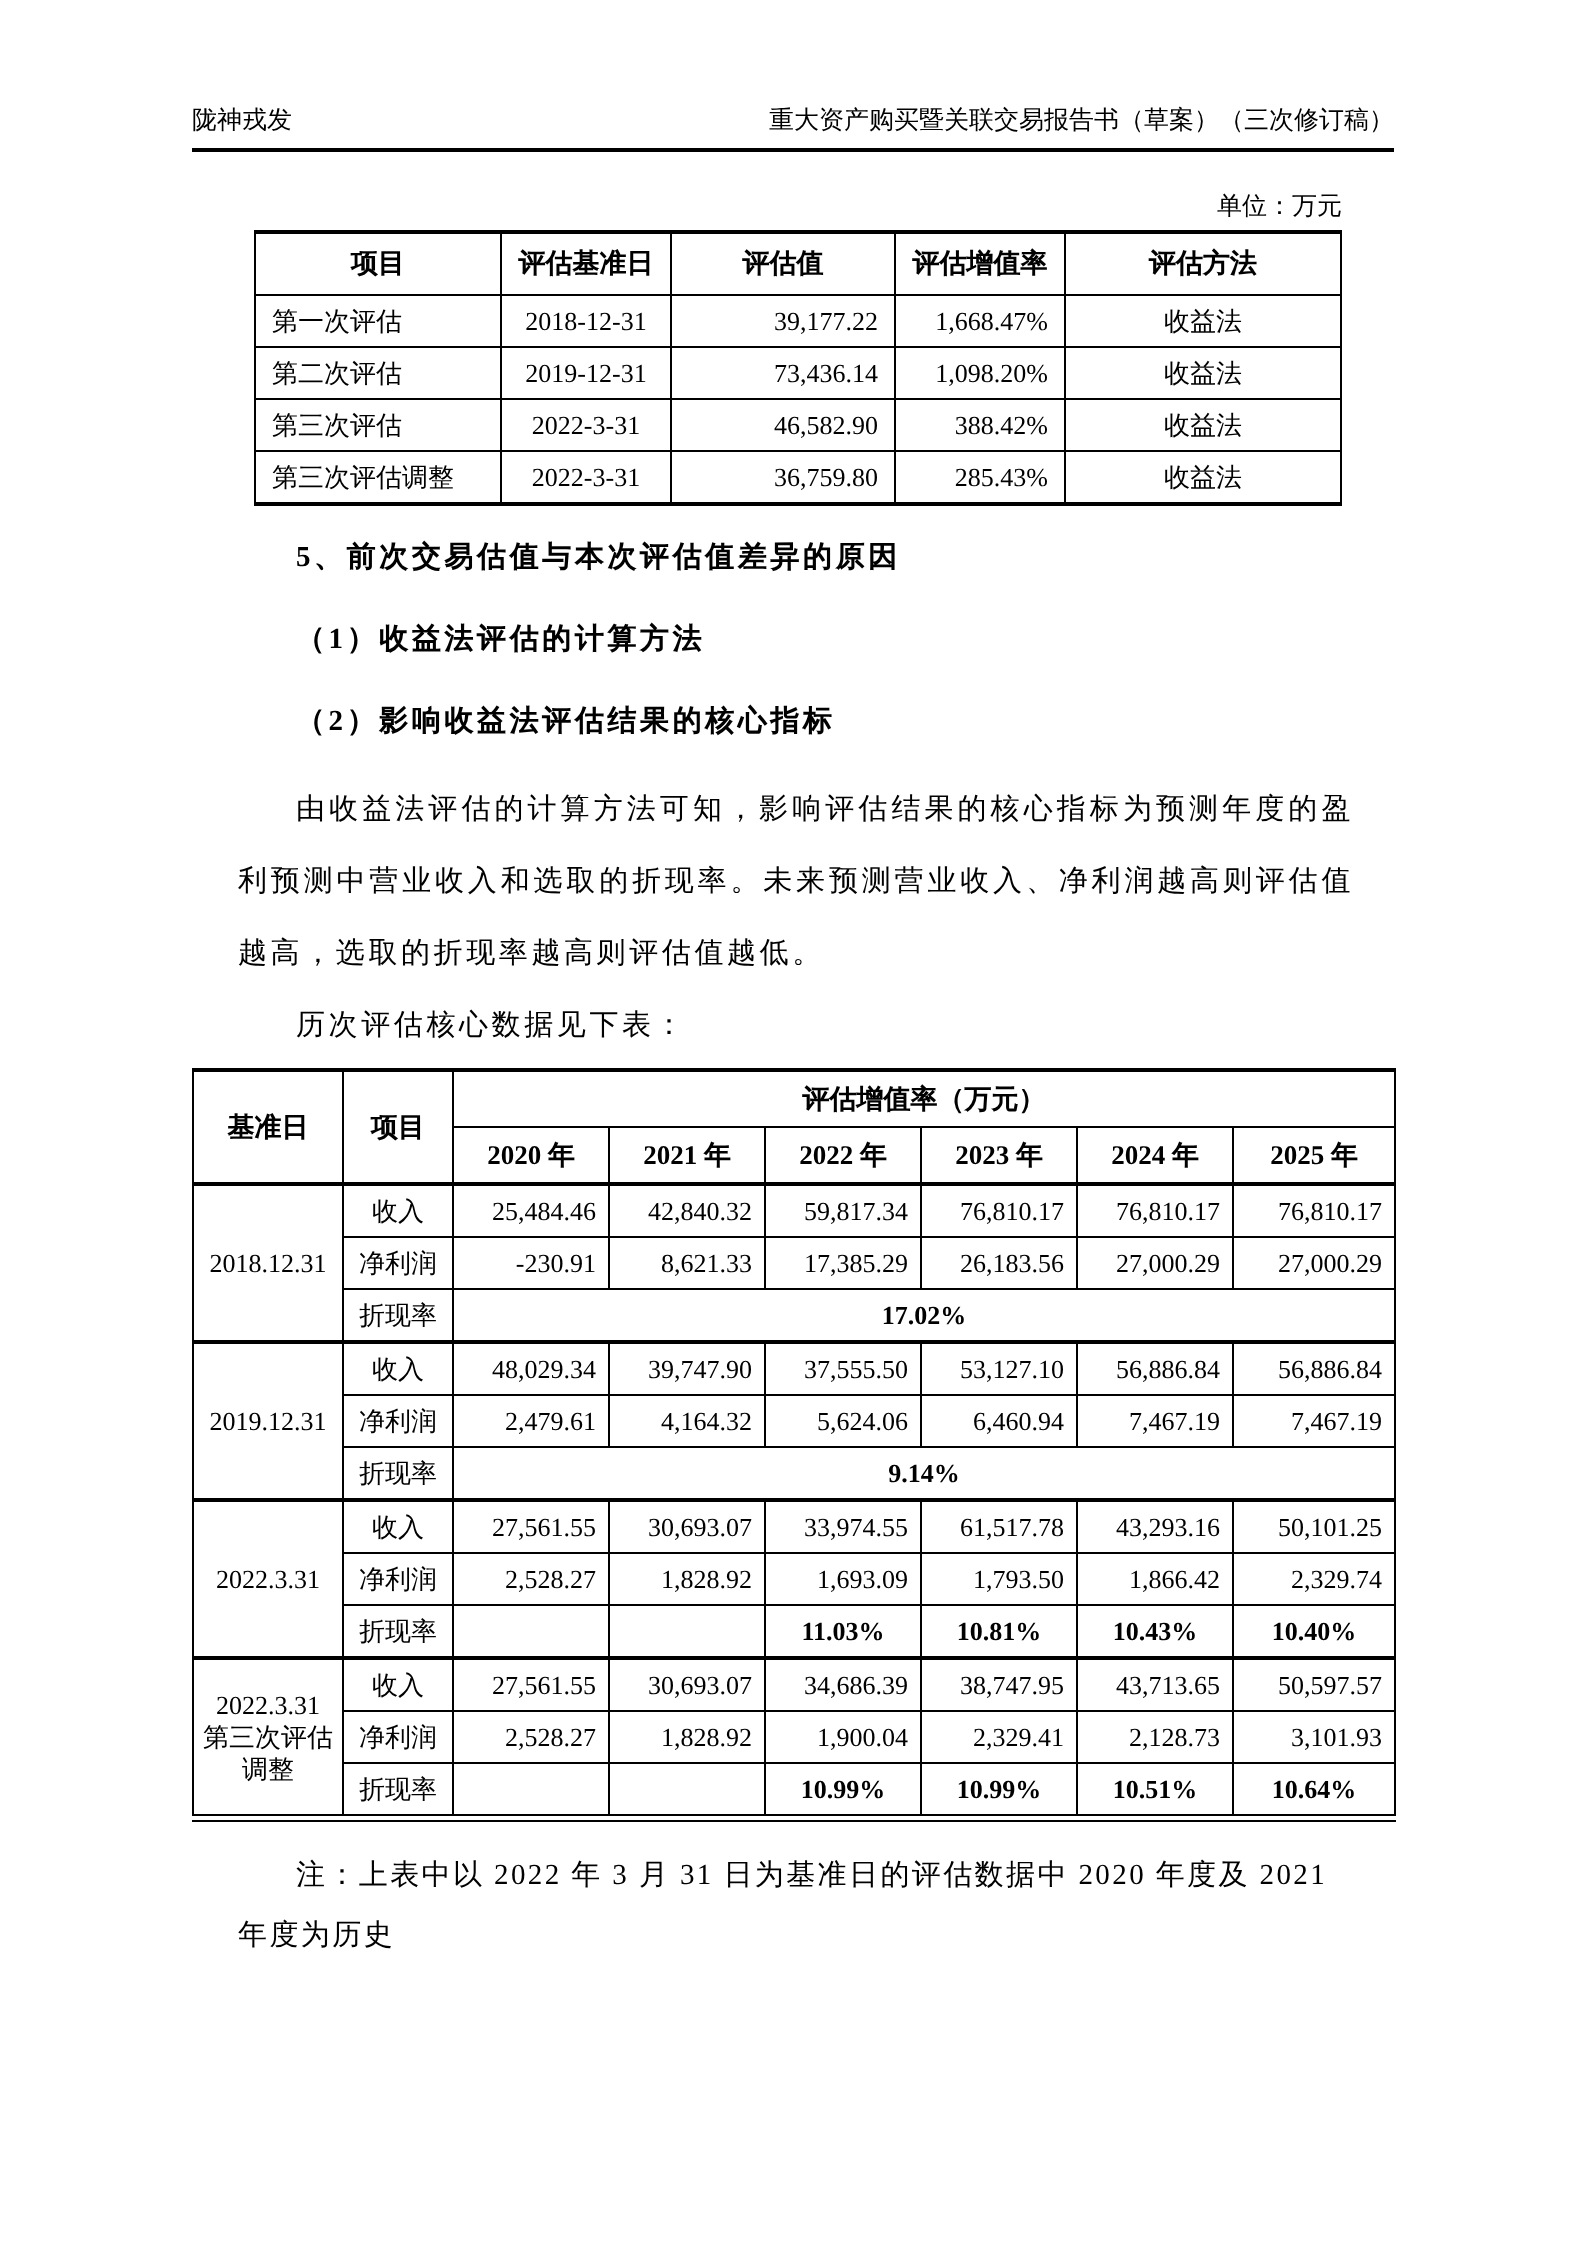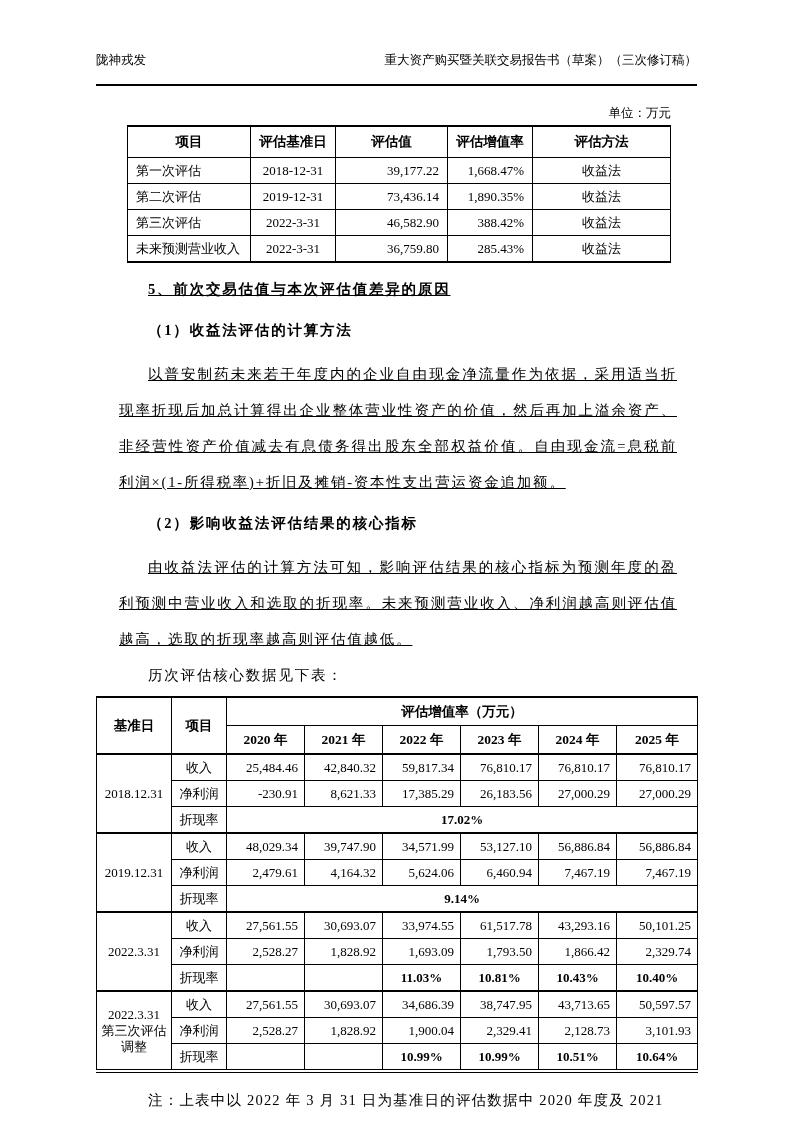--- a/index.html
+++ b/index.html
@@ -8,21 +8,21 @@
     width:793px;height:1122px;
     background:#fff;color:#000;
     font-family:"Liberation Serif","DejaVu Serif",serif;
     overflow:hidden;
   }
   .content{margin:0 96px;width:601px;}
 
   
   .doc-header{
     display:flex;justify-content:space-between;align-items:flex-end;
-    padding-top:52px;padding-bottom:15px;
+    padding-top:52px;padding-bottom:5px;
     border-bottom:2px solid #000;
     font-size:12.5px;
   }
 
   
   .unit{ text-align:right;margin:19px 26px 3px 0;font-size:12.5px; }
 
   
   table{border-collapse:collapse;table-layout:fixed;}
   .t1{ width:543px;margin-left:31px;font-size:13px;
@@ -32,21 +32,21 @@
   .t1 td{height:23px;}
   .t1 .c-item{text-align:left;padding-left:8px;}
   .t1 .c-center{text-align:center;}
   .t1 .c-num{text-align:right;padding-right:8px;}
 
   
   .body-text{margin:0 20px 0 23px;font-size:14.5px;line-height:36px;
              text-align:justify;letter-spacing:1.8px;}
   .body-text.bold{font-weight:bold;text-align:left;}
   .indent{text-indent:2em;}
-  .mt-s{margin-top:5px;} .mt-m{margin-top:8px;text-decoration:underline;}
+  .mt-s{margin-top:5px;} .mt-m{margin-top:8px;}
 
   
   .t2{ width:601px;margin-top:3px;font-size:13px;
        border-top:2.5px solid #000;border-bottom:4px double #000; }
   .t2 th,.t2 td{border:1px solid #000;overflow:hidden;}
   .t2 th{height:25px;font-size:13.5px;font-weight:bold;text-align:center;}
   .t2 td{height:23px;}
   .t2 .base{text-align:center;white-space:pre-line;line-height:16px;}
   .t2 .lbl{text-align:center;}
   .t2 .num{text-align:right;padding-right:6px;}
@@ -92,43 +92,42 @@
           <td class="c-item">第一次评估</td>
           <td class="c-center">2018-12-31</td>
           <td class="c-num">39,177.22</td>
           <td class="c-num">1,668.47%</td>
           <td class="c-center">收益法</td>
         </tr>
         <tr>
           <td class="c-item">第二次评估</td>
           <td class="c-center">2019-12-31</td>
           <td class="c-num">73,436.14</td>
-          <td class="c-num">1,890.35%</td>
+          <td class="c-num">1,098.20%</td>
           <td class="c-center">收益法</td>
         </tr>
         <tr>
           <td class="c-item">第三次评估</td>
           <td class="c-center">2022-3-31</td>
           <td class="c-num">46,582.90</td>
           <td class="c-num">388.42%</td>
           <td class="c-center">收益法</td>
         </tr>
         <tr>
-          <td class="c-item">未来预测营业收入</td>
+          <td class="c-item">第三次评估调整</td>
           <td class="c-center">2022-3-31</td>
           <td class="c-num">36,759.80</td>
           <td class="c-num">285.43%</td>
           <td class="c-center">收益法</td>
         </tr>
       </tbody>
     </table>
 
     <div class="body-text bold indent mt-m">5、前次交易估值与本次评估值差异的原因</div>
     <div class="body-text bold indent mt-s">（1）收益法评估的计算方法</div>
-    <div class="body-text indent mt-m">以普安制药未来若干年度内的企业自由现金净流量作为依据，采用适当折现率折现后加总计算得出企业整体营业性资产的价值，然后再加上溢余资产、非经营性资产价值减去有息债务得出股东全部权益价值。自由现金流=息税前利润×(1-所得税率)+折旧及摊销-资本性支出营运资金追加额。</div>
     <div class="body-text bold indent mt-s">（2）影响收益法评估结果的核心指标</div>
     <div class="body-text indent mt-m">由收益法评估的计算方法可知，影响评估结果的核心指标为预测年度的盈利预测中营业收入和选取的折现率。未来预测营业收入、净利润越高则评估值越高，选取的折现率越高则评估值越低。</div>
     <div class="body-text indent">历次评估核心数据见下表：</div>
 
     <table class="t2">
       <colgroup>
         <col style="width:75px">
           <col style="width:55px">
         <col style="width:78px">
           <col style="width:78px">
@@ -176,21 +175,21 @@
         <tr>
           <td class="lbl">折现率</td>
           <td colspan="6" class="disc">17.02%</td>
         </tr>
 
         <tr class="gtop">
           <td rowspan="3" class="base">2019.12.31</td>
           <td class="lbl">收入</td>
           <td class="num">48,029.34</td>
           <td class="num">39,747.90</td>
-          <td class="num">34,571.99</td>
+          <td class="num">37,555.50</td>
           <td class="num">53,127.10</td>
           <td class="num">56,886.84</td>
           <td class="num">56,886.84</td>
         </tr>
         <tr>
           <td class="lbl">净利润</td>
           <td class="num">2,479.61</td>
           <td class="num">4,164.32</td>
           <td class="num">5,624.06</td>
           <td class="num">6,460.94</td>

